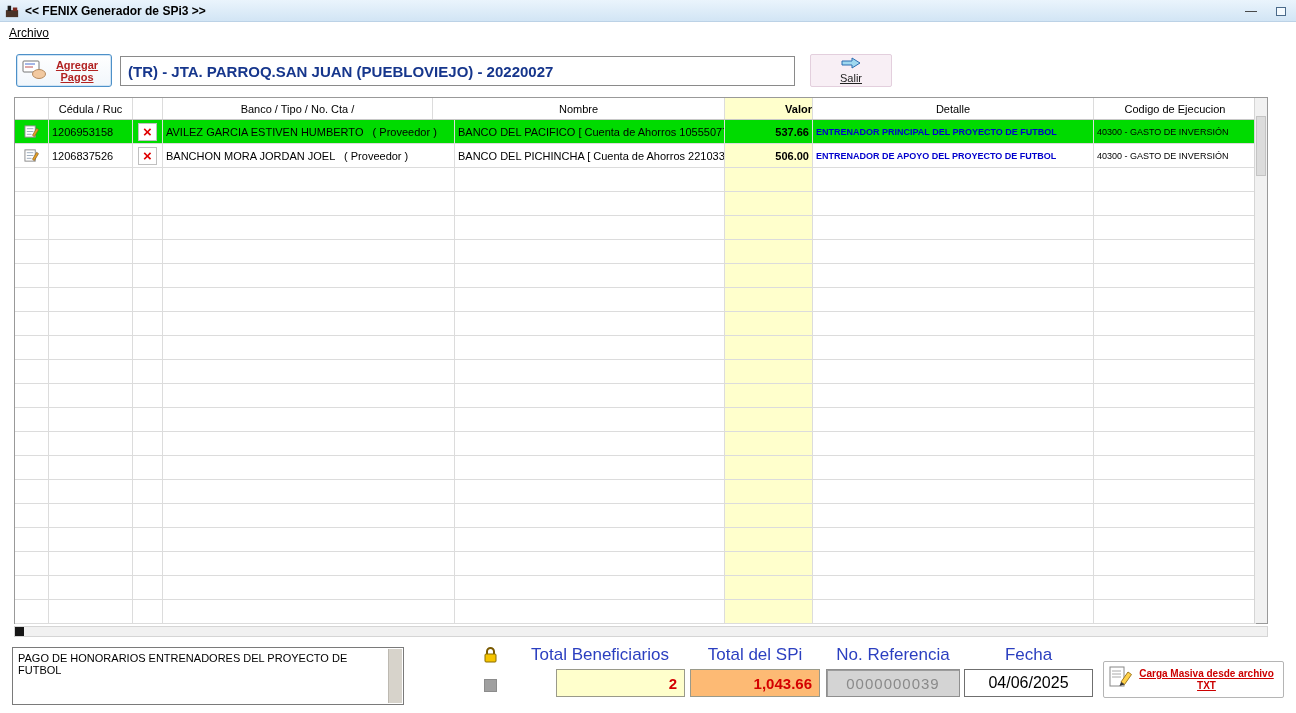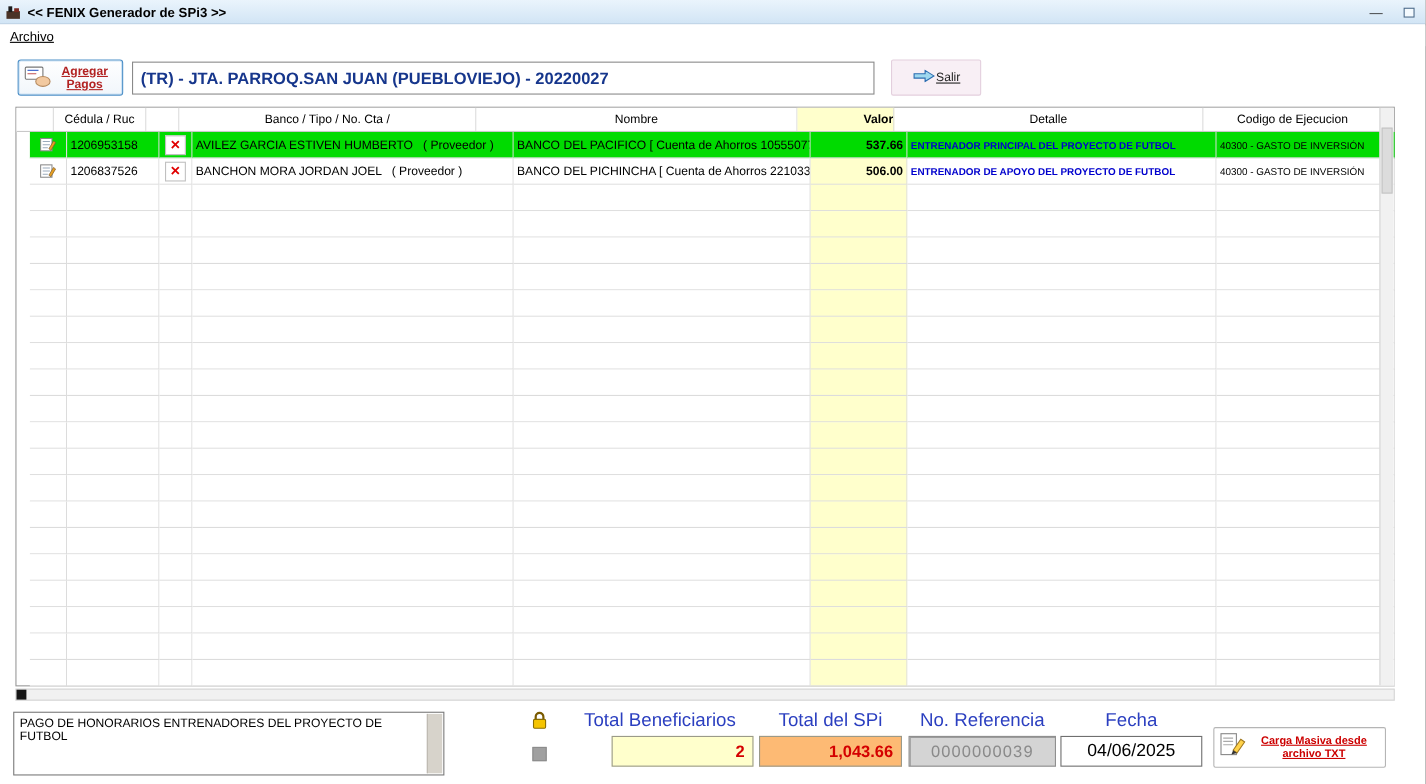--- a/index.html
+++ b/index.html
@@ -32,29 +32,29 @@
   }
   .btn-agregar .lbl { font-size:11px; font-weight:bold; color:#b22222; text-decoration:underline; line-height:12px; text-align:center; flex:1; }
   .header-field {
     position:absolute; left:120px; top:56px; width:675px; height:30px;
     background:#fff; border:1px solid #8a8a8a; display:flex; align-items:center; padding-left:7px;
     font-size:15px; font-weight:bold; color:#16368c;
   }
   .btn-salir {
     position:absolute; left:810px; top:54px; width:82px; height:33px;
     background:#f8eff5; border:1px solid #e3cfdd; border-radius:2px;
-    display:flex; align-items:center; justify-content:center; cursor:default;
+    display:flex; flex-direction:column; align-items:center; justify-content:center; cursor:default;
   }
   .btn-salir .lbl { font-size:11px; color:#222; text-decoration:underline; line-height:12px; }
   
   .grid { position:absolute; left:14px; top:97px; width:1254px; height:527px; border:1px solid #999; background:#fff; }
   .grid-header { display:flex; height:22px; border-bottom:1px solid #c8c8c8; background:#fff; }
   .gh { display:flex; align-items:center; justify-content:center; font-size:11px; color:#000;
         border-right:1px solid #dcdcdc; overflow:hidden; white-space:nowrap; }
-  .grid-body { position:absolute; left:12px; top:22px; width:1241px; height:504px; overflow:hidden; }
+  .grid-body { position:absolute; left:0; top:22px; width:1241px; height:504px; overflow:hidden; }
   .grid-row { display:flex; height:24px; }
   .gc { display:flex; align-items:center; padding:0 3px; overflow:hidden; white-space:pre;
         border-right:1px solid #dcdcdc; border-bottom:1px solid #dcdcdc; font-size:11px; color:#000; background:#fff; }
   .c-icon   { width:34px; justify-content:center; }
   .c-cedula { width:84px; }
   .c-del    { width:30px; justify-content:center; }
   .c-nombre { width:292px; }
   .c-banco  { width:270px; }
   .c-valor  { width:88px;  justify-content:flex-end; font-weight:bold; background:#ffffcc; }
   .c-detalle{ width:281px; font-size:9px; font-weight:bold; color:#0000cd; }
@@ -84,21 +84,21 @@
   .box-benef { left:556px; width:129px; background:#ffffcc; justify-content:flex-end; padding-right:7px;
                font-size:15px; font-weight:bold; color:#d40000; }
   .box-spi   { left:690px; width:130px; background:#fdba74; justify-content:flex-end; padding-right:7px;
                font-size:15px; font-weight:bold; color:#d40000; }
   .box-ref   { left:826px; width:134px; background:#d4d4d4; border:1px solid #8f8f8f;
                box-shadow:inset 1px 1px 0 #9c9c9c; justify-content:center;
                font-size:15px; color:#8a8a8a; letter-spacing:1px; }
   .box-fecha { left:964px; width:129px; background:#fff; border:1px solid #6f6f6f; justify-content:center;
                font-size:16px; color:#000; }
   .btn-carga {
-    position:absolute; left:1103px; top:661px; width:157px; height:37px;
+    position:absolute; left:1103px; top:661px; width:181px; height:37px;
     background:#fff; border:1px solid #b5b5b5; border-radius:2px;
     display:flex; align-items:center; padding:0 4px; cursor:default;
   }
   .btn-carga .lbl { flex:1; font-size:10px; font-weight:bold; color:#cc0000; text-decoration:underline;
                     text-align:center; line-height:12px; }
 </style>
 </head>
 <body>
 
 <div class="window">

